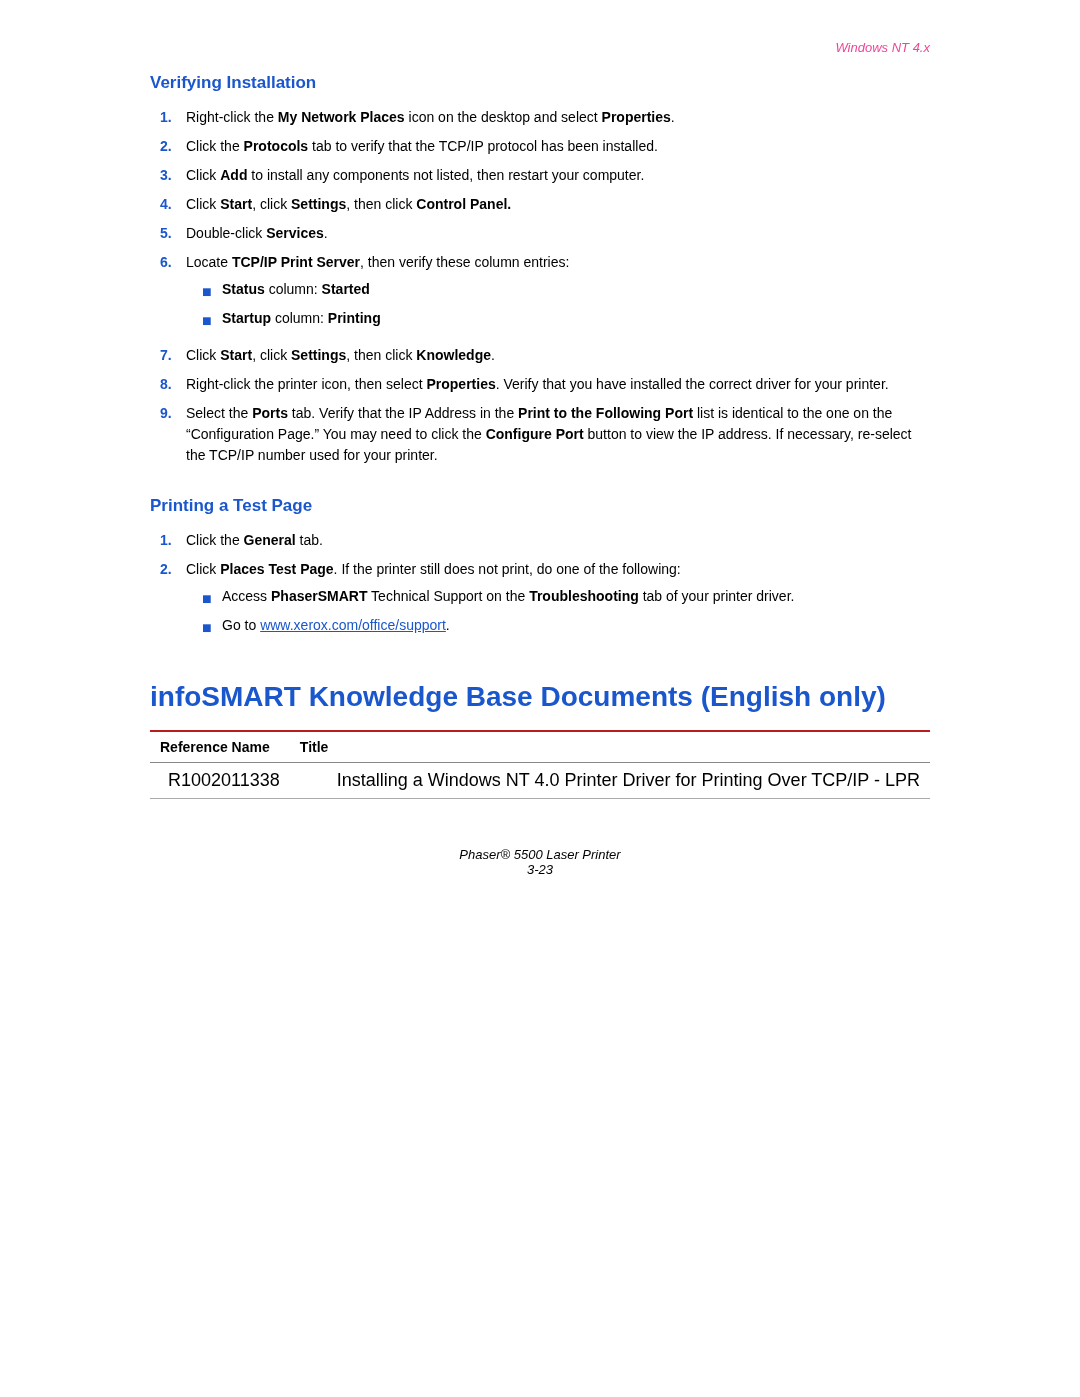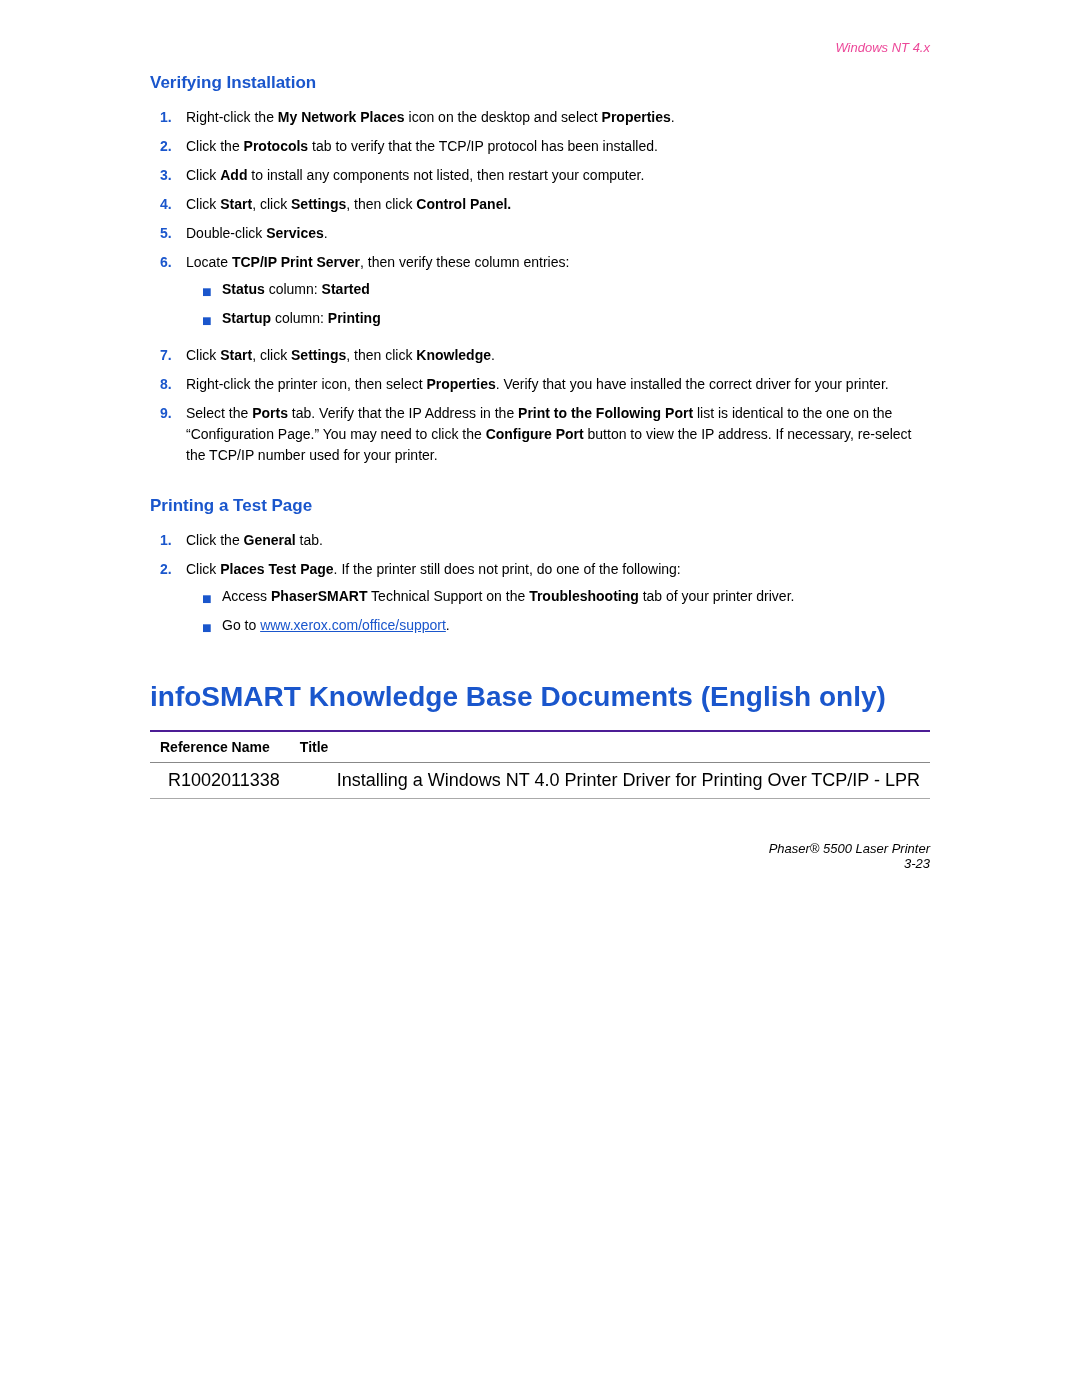--- a/index.html
+++ b/index.html
@@ -98,21 +98,21 @@
       line-height: 1.6;
       margin-bottom: 18px;
     }
 
     a {
       color: #1a56cc;
       text-decoration: underline;
     }
 
     .table-container {
-      border-top: 2px solid #4c1d95;
+      border-top: 2px solid #b91c1c;
       border-bottom: 1px solid #aaa;
       margin-top: 10px;
     }
 
     .doc-table {
       width: 100%;
       border-collapse: collapse;
       font-size: 14px;
     }
 
@@ -128,25 +128,25 @@
       background: #fff;
     }
 
     .doc-table td {
       text-align: right;
       padding: 7px 10px;
       font-size: 18px;
     }
 
     .footer-center {
-      text-align: right;
+      text-align: center;
       font-style: italic;
       font-size: 13px;
       position: absolute;
-      bottom: 30px;
+      bottom: 24px;
       width: 100%;
       left: 0;
     }
 
     .section-gap {
       margin-bottom: 22px;
     }
 
     .verifying-section {
       margin-bottom: 30px;

